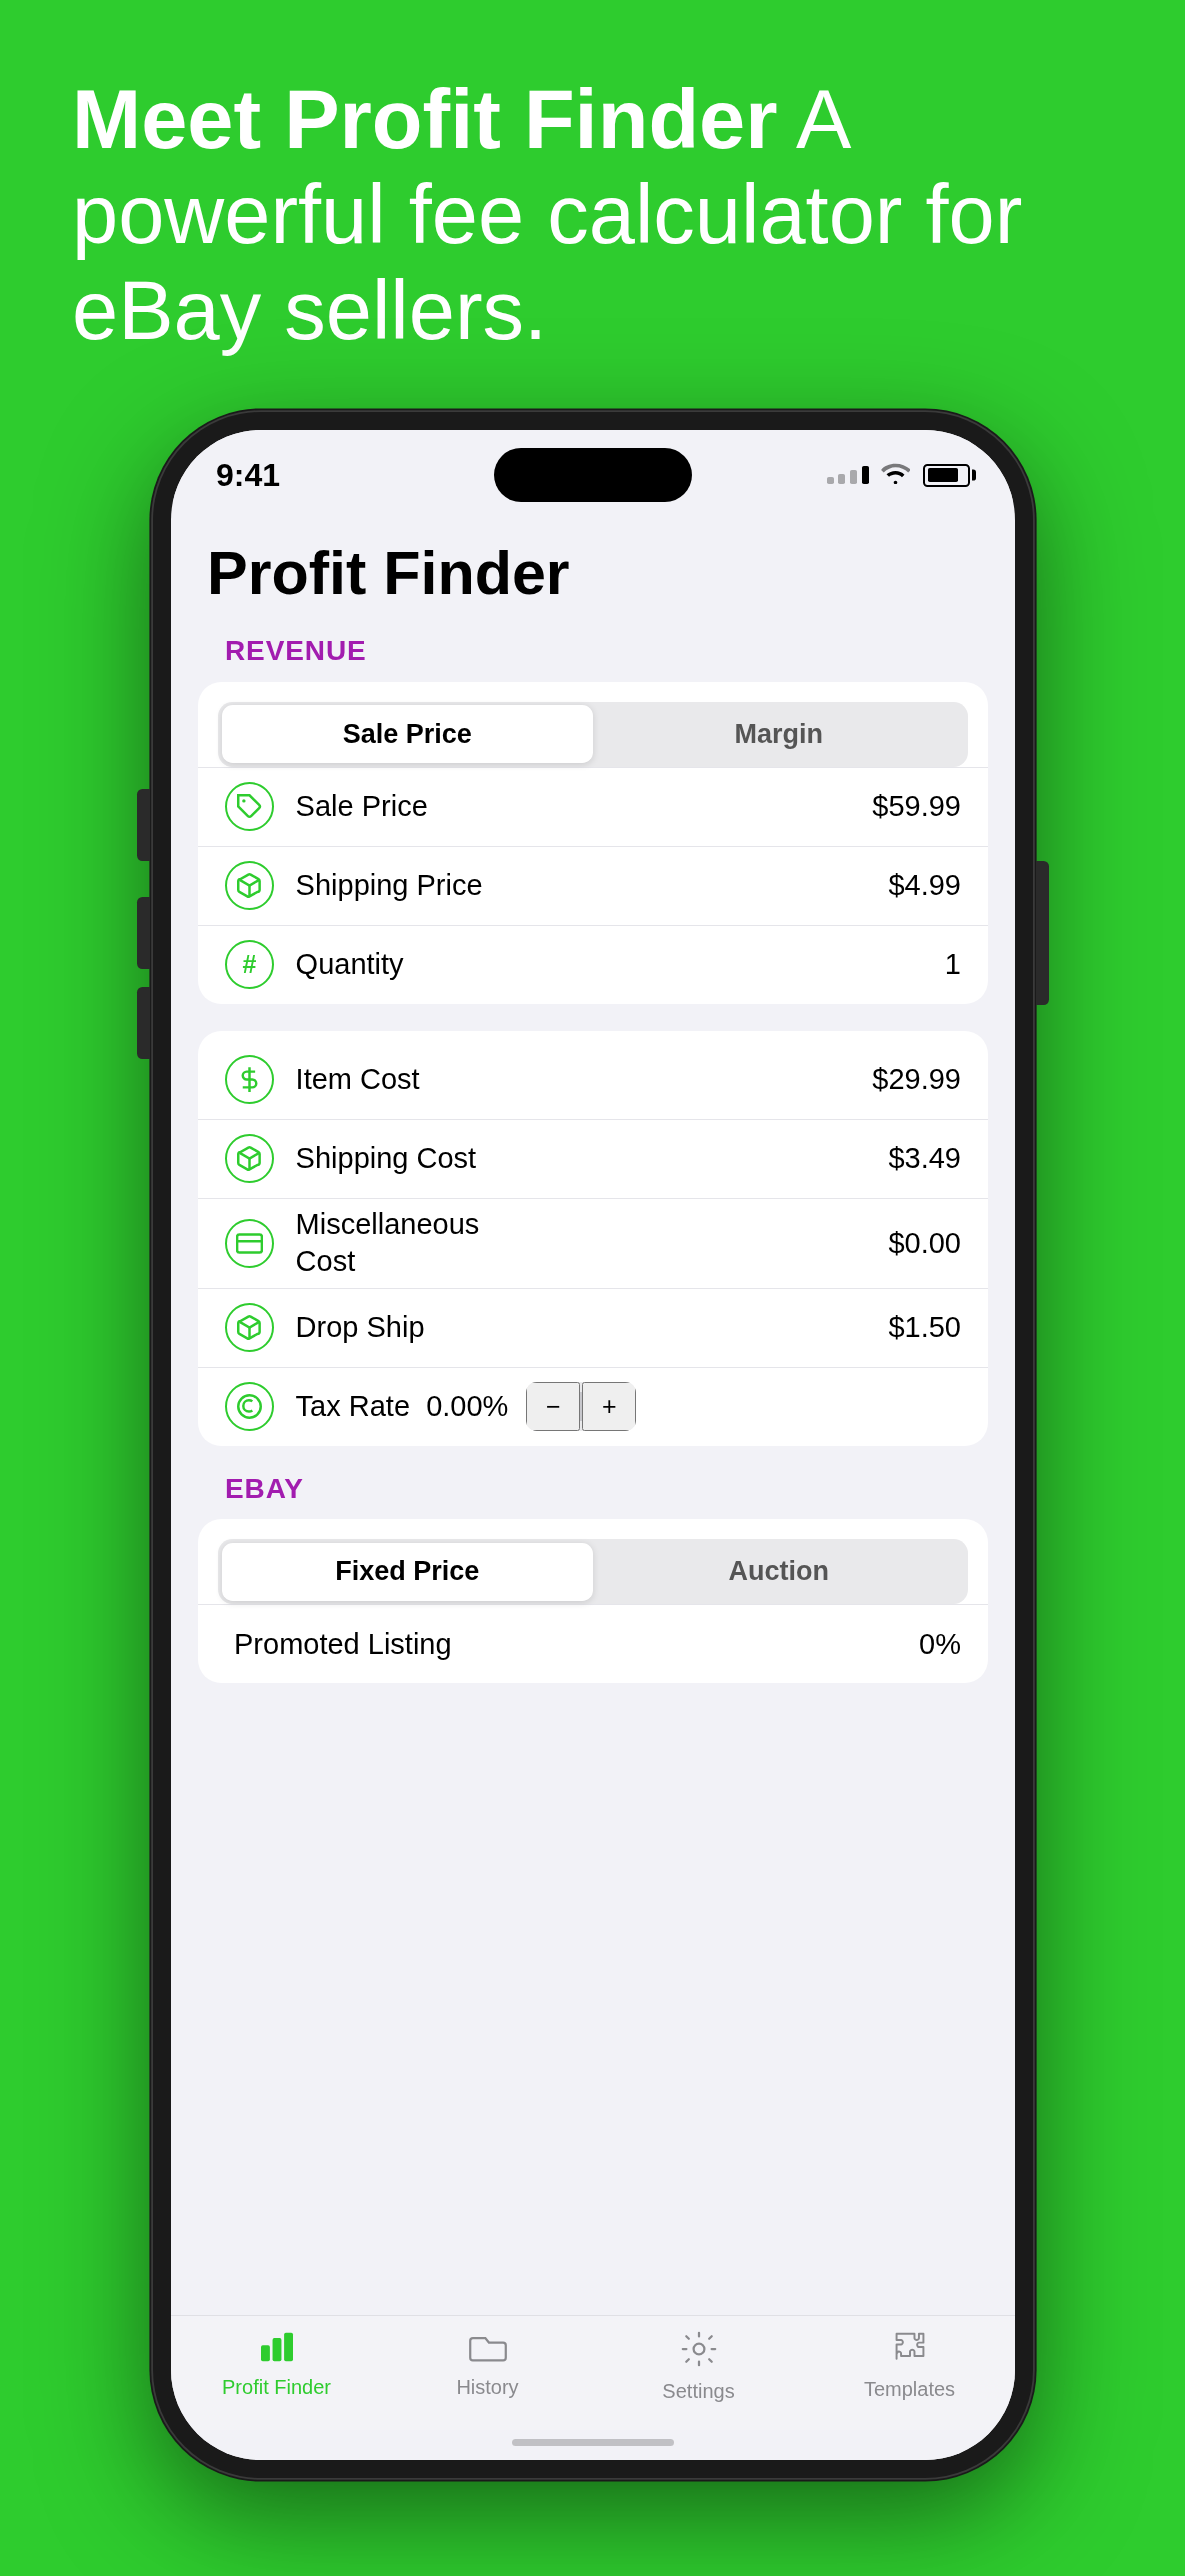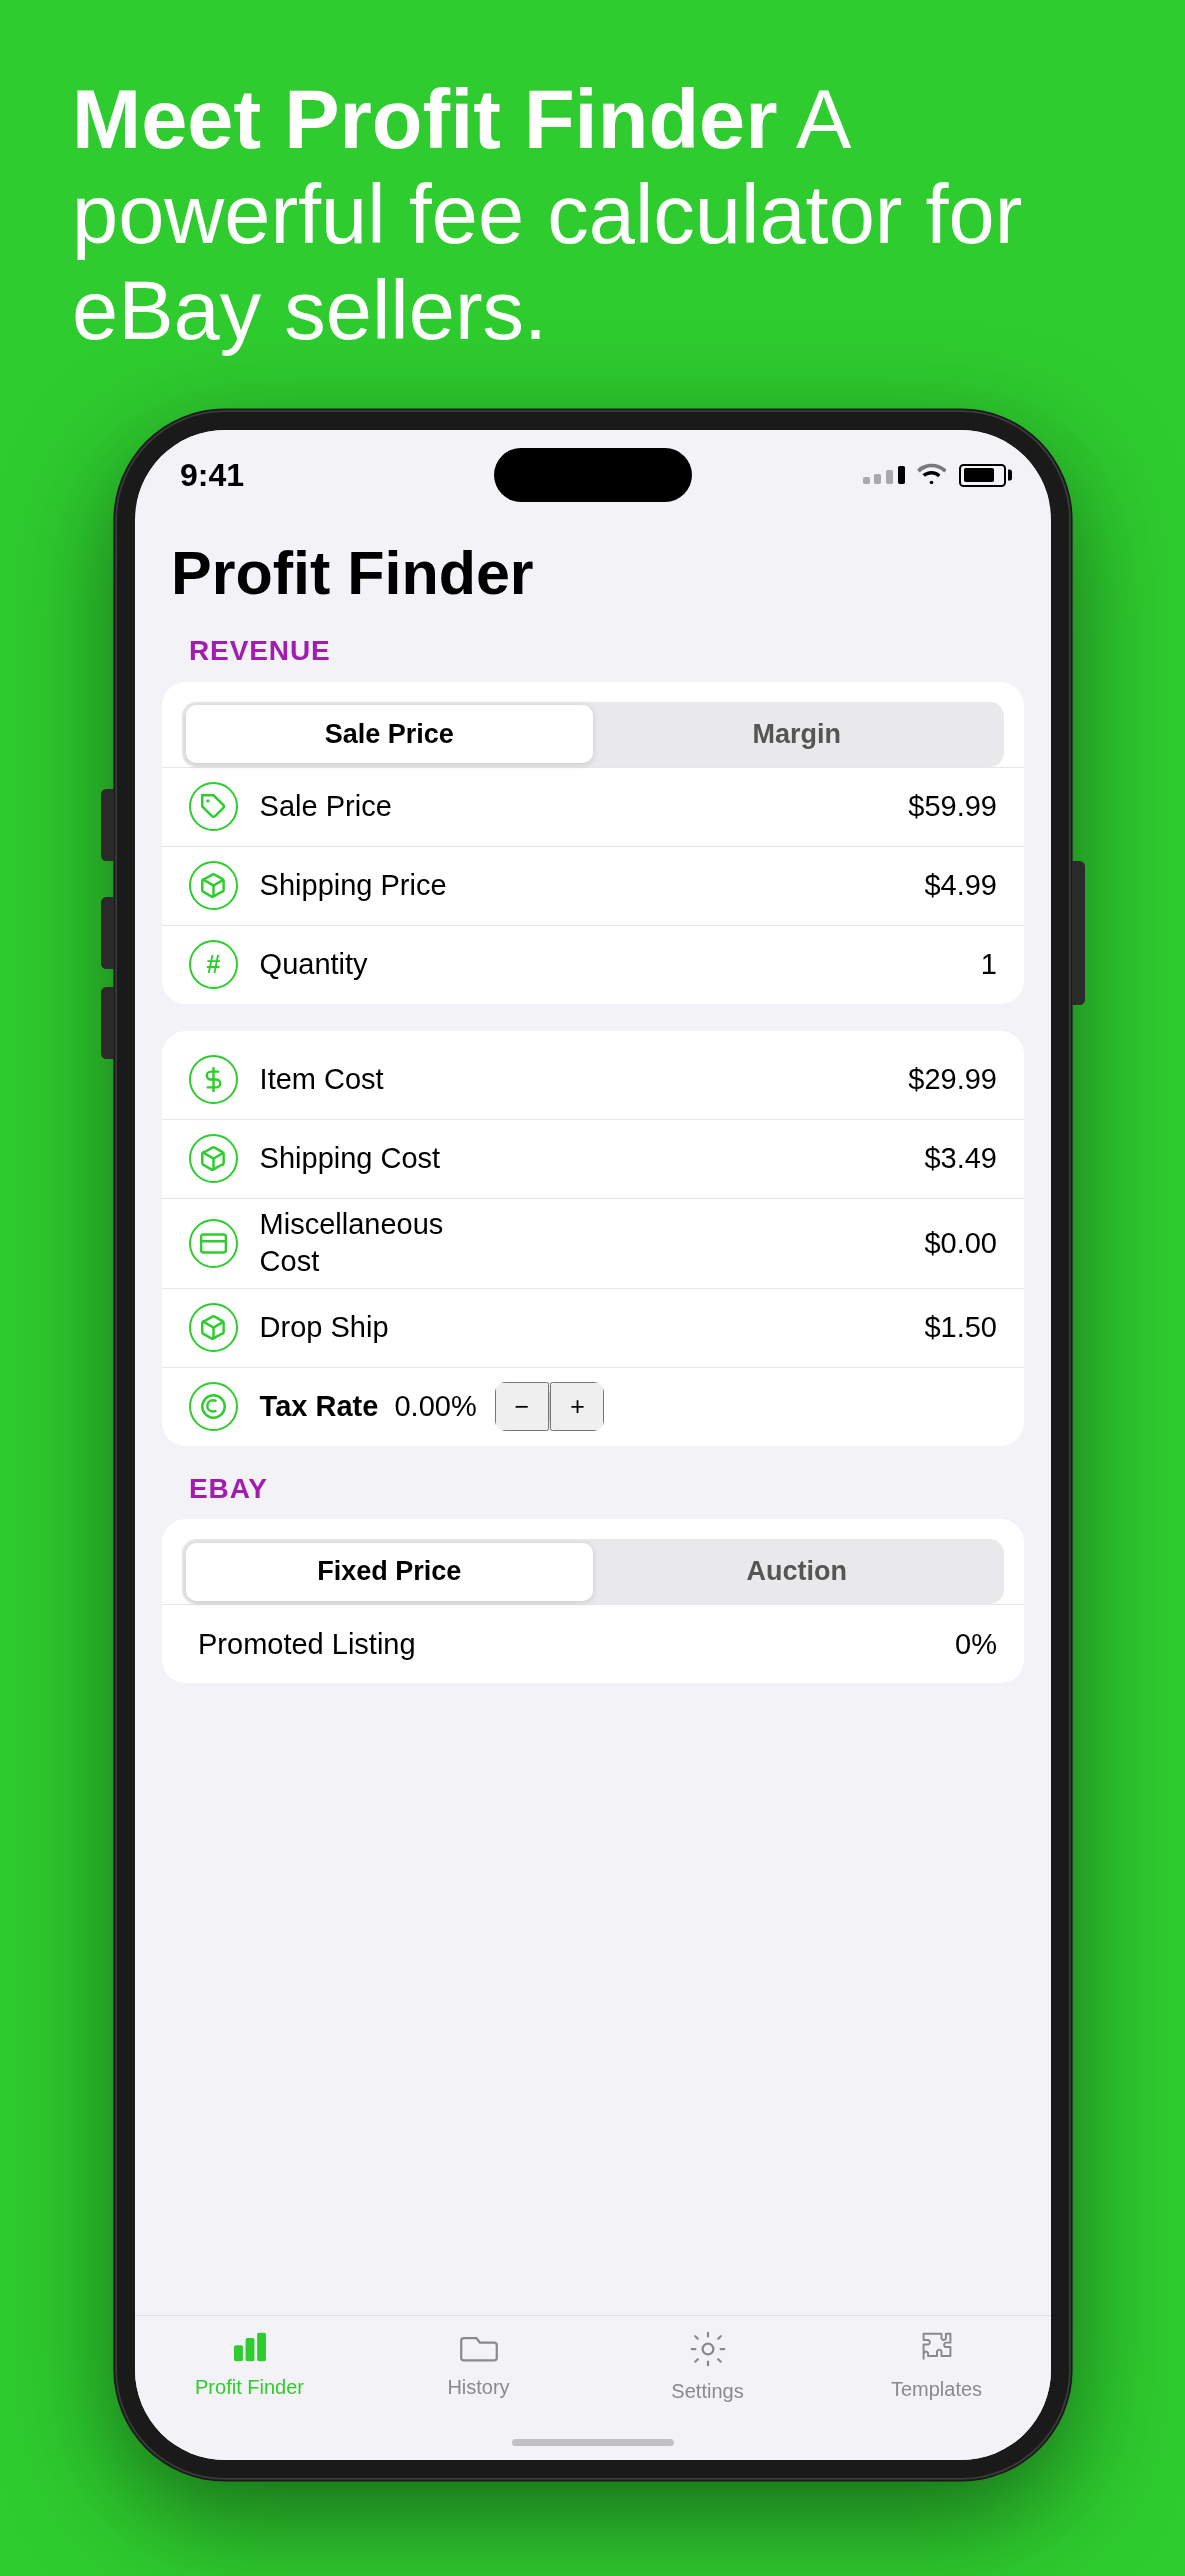--- a/index.html
+++ b/index.html
@@ -26,21 +26,21 @@
       line-height: 1.15;
       font-weight: 400;
     }
 
     .headline-area h1 strong {
       font-weight: 800;
     }
 
     .phone-wrapper {
       position: relative;
-      width: 952px;
+      width: 880px;
       height: 2066px;
       flex-shrink: 0;
     }
 
     
     .phone-shell {
       position: absolute;
       top: 0; left: 0; right: 0; bottom: 0;
       background: #1a1a1a;
       border-radius: 108px;
@@ -358,21 +358,21 @@
     .row-label-multi {
       flex: 1;
       font-size: 29px;
       font-weight: 400;
       color: #000;
       line-height: 1.3;
     }
 
     .tax-row-label {
       font-size: 29px;
-      font-weight: 700;
+      font-weight: 400;
       color: #000;
     }
 
     .tax-rate-val {
       color: #000;
       font-size: 29px;
       margin-right: 18px;
     }
 
     

